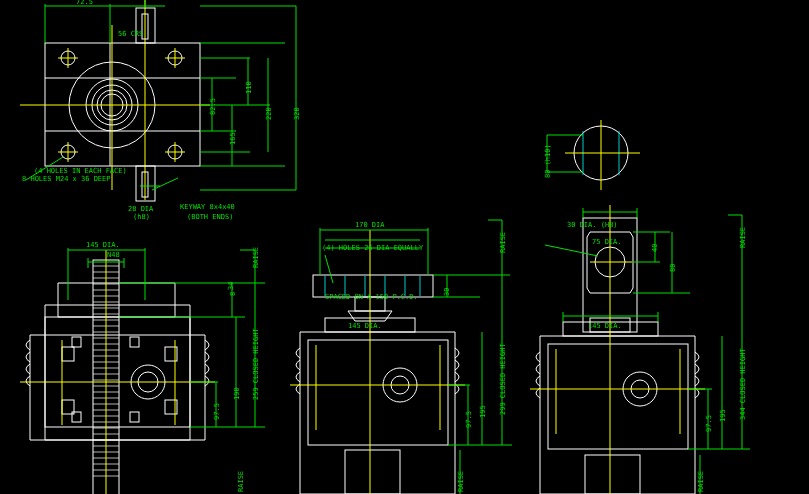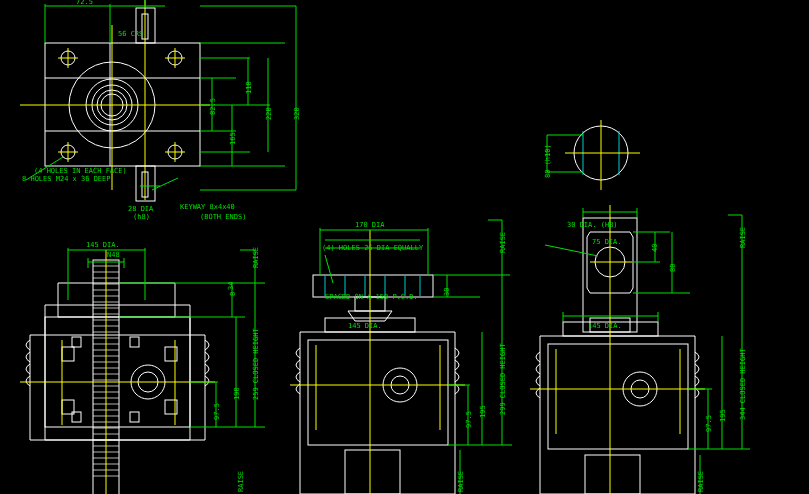--- a/index.html
+++ b/index.html
@@ -263,21 +263,21 @@
 <div class="vlbl lbl" style="left:246px;top:94px;">110</div>
 <div class="vlbl lbl" style="left:230px;top:145px;">165</div>
 <div class="vlbl lbl" style="left:266px;top:120px;">220</div>
 <div class="vlbl lbl" style="left:294px;top:120px;">320</div>
 
 <div class="lbl" style="left:22px;top:176px;">8 HOLES M24 x 36 DEEP</div>
 <div class="lbl" style="left:22px;top:168px;margin-left:12px;">(4 HOLES IN EACH FACE)</div>
 <div class="lbl" style="left:128px;top:206px;">28 DIA</div>
 <div class="lbl" style="left:133px;top:214px;">(h8)</div>
 <div class="lbl" style="left:180px;top:204px;text-align:right;">KEYWAY 8x4x40</div>
-<div class="lbl" style="left:200px;top:214px;text-align:right;">(BOTH ENDS)</div>
+<div class="lbl" style="left:187px;top:214px;text-align:right;">(BOTH ENDS)</div>
 
 <div class="vlbl lbl" style="left:545px;top:178px;">80 (h10)</div>
 
 <div class="lbl" style="left:86px;top:242px;">145 DIA.</div>
 <div class="lbl" style="left:95px;top:252px;padding-left:12px;">N48</div>
 <div class="vlbl lbl" style="left:230px;top:296px;">8</div>
 <div class="vlbl lbl" style="left:228px;top:290px;">34</div>
 <div class="vlbl lbl" style="left:234px;top:400px;">190</div>
 <div class="vlbl lbl" style="left:214px;top:420px;">97.5</div>
 <div class="vlbl lbl" style="left:253px;top:268px;">RAISE</div>

